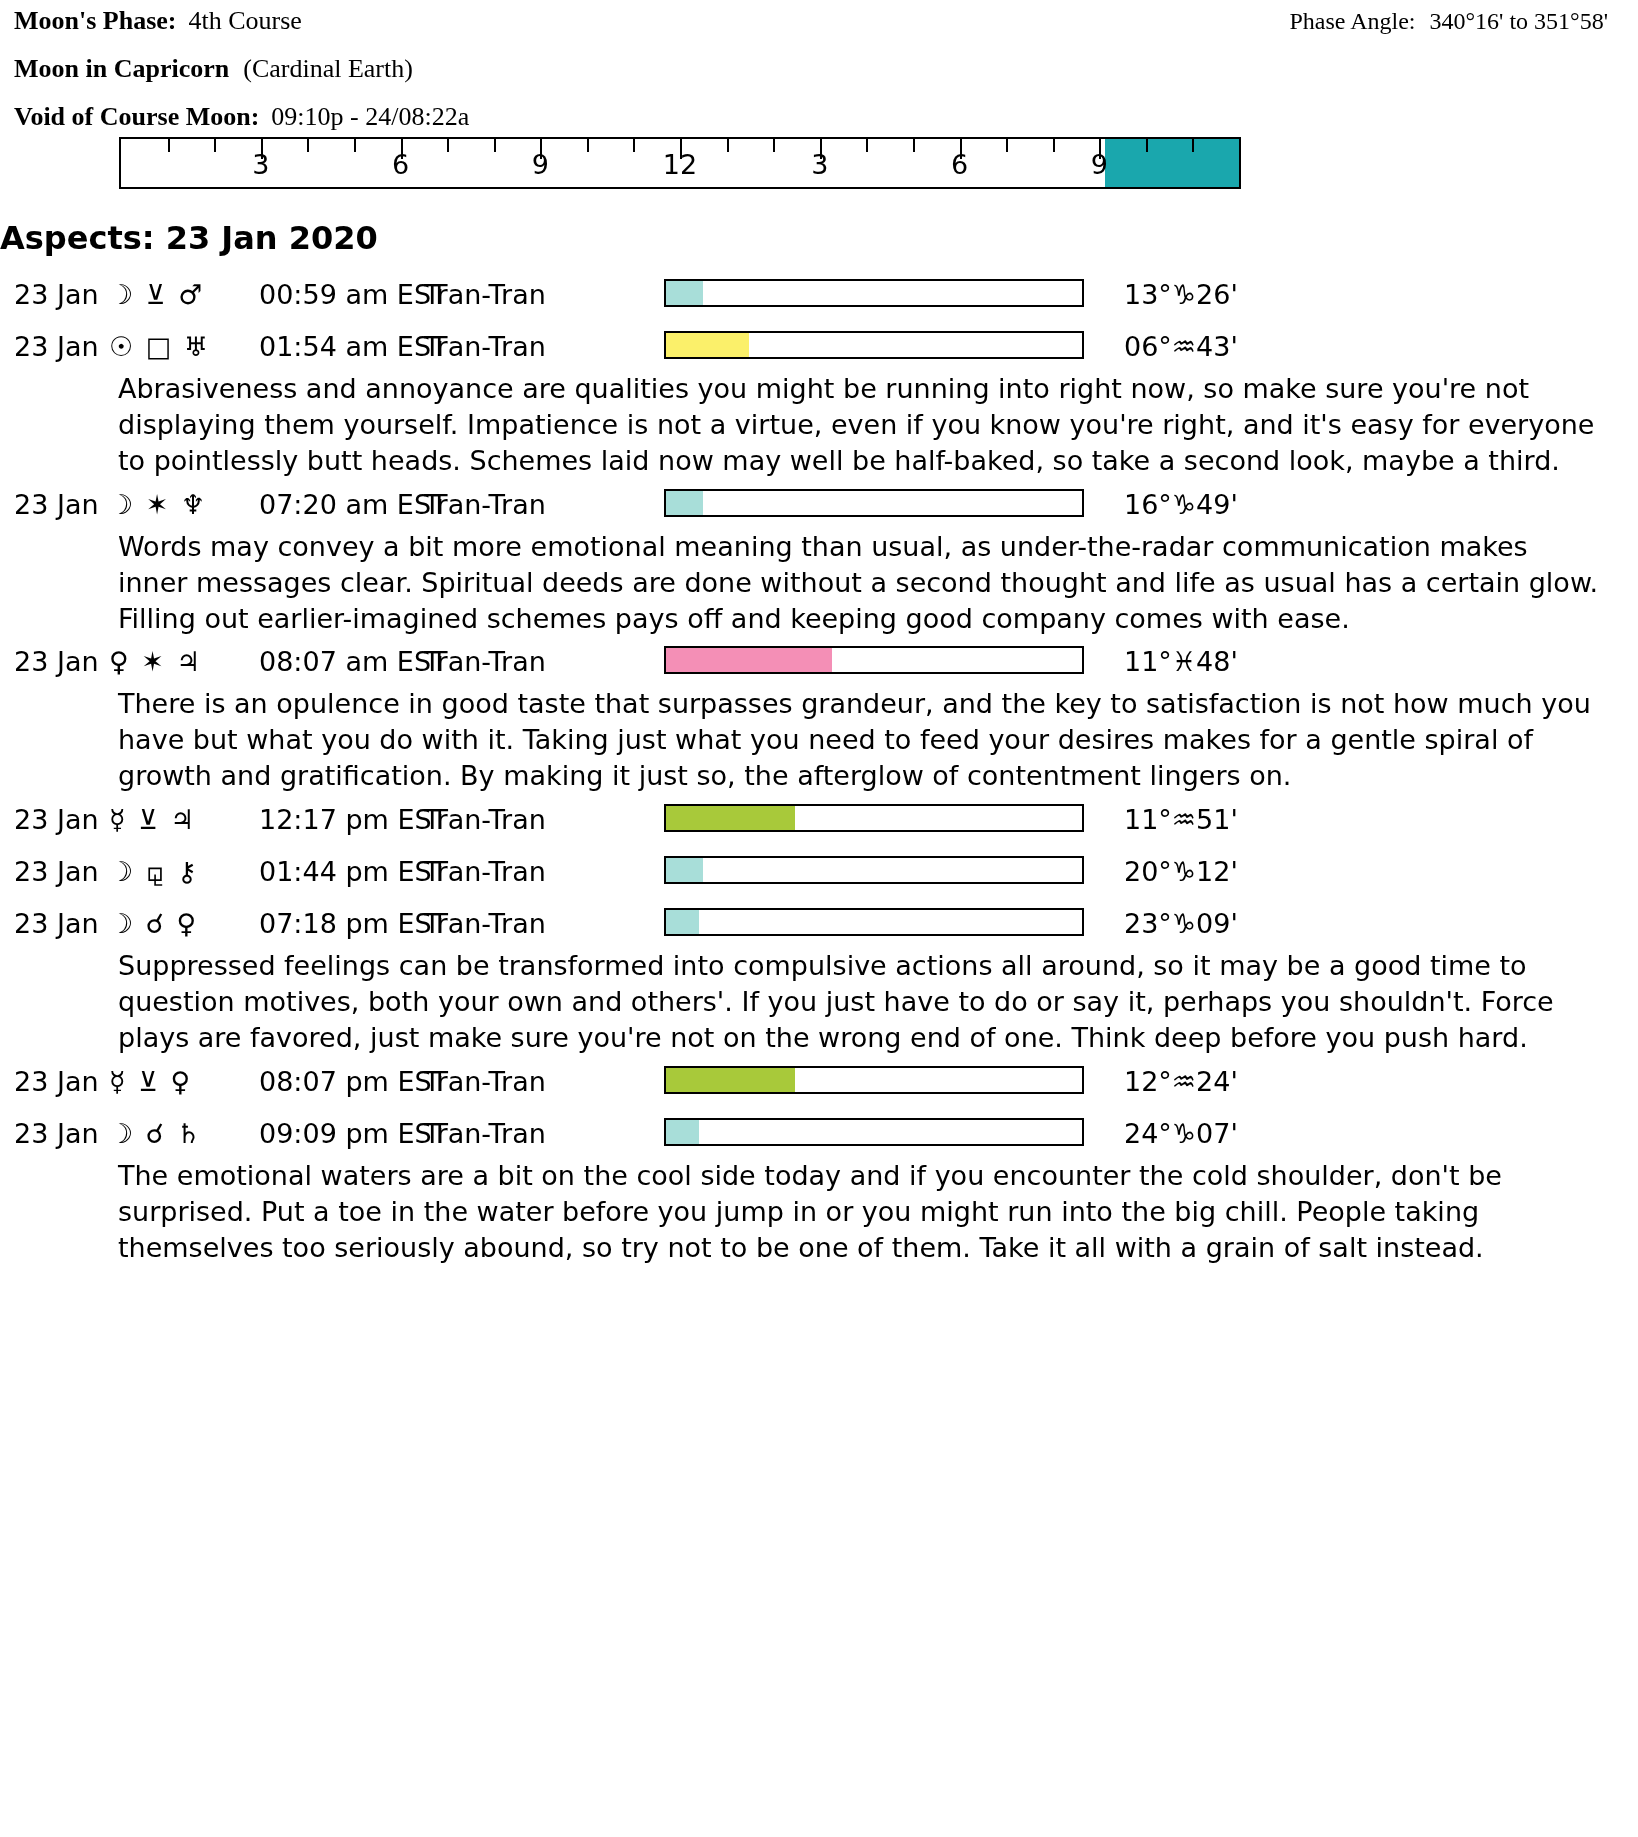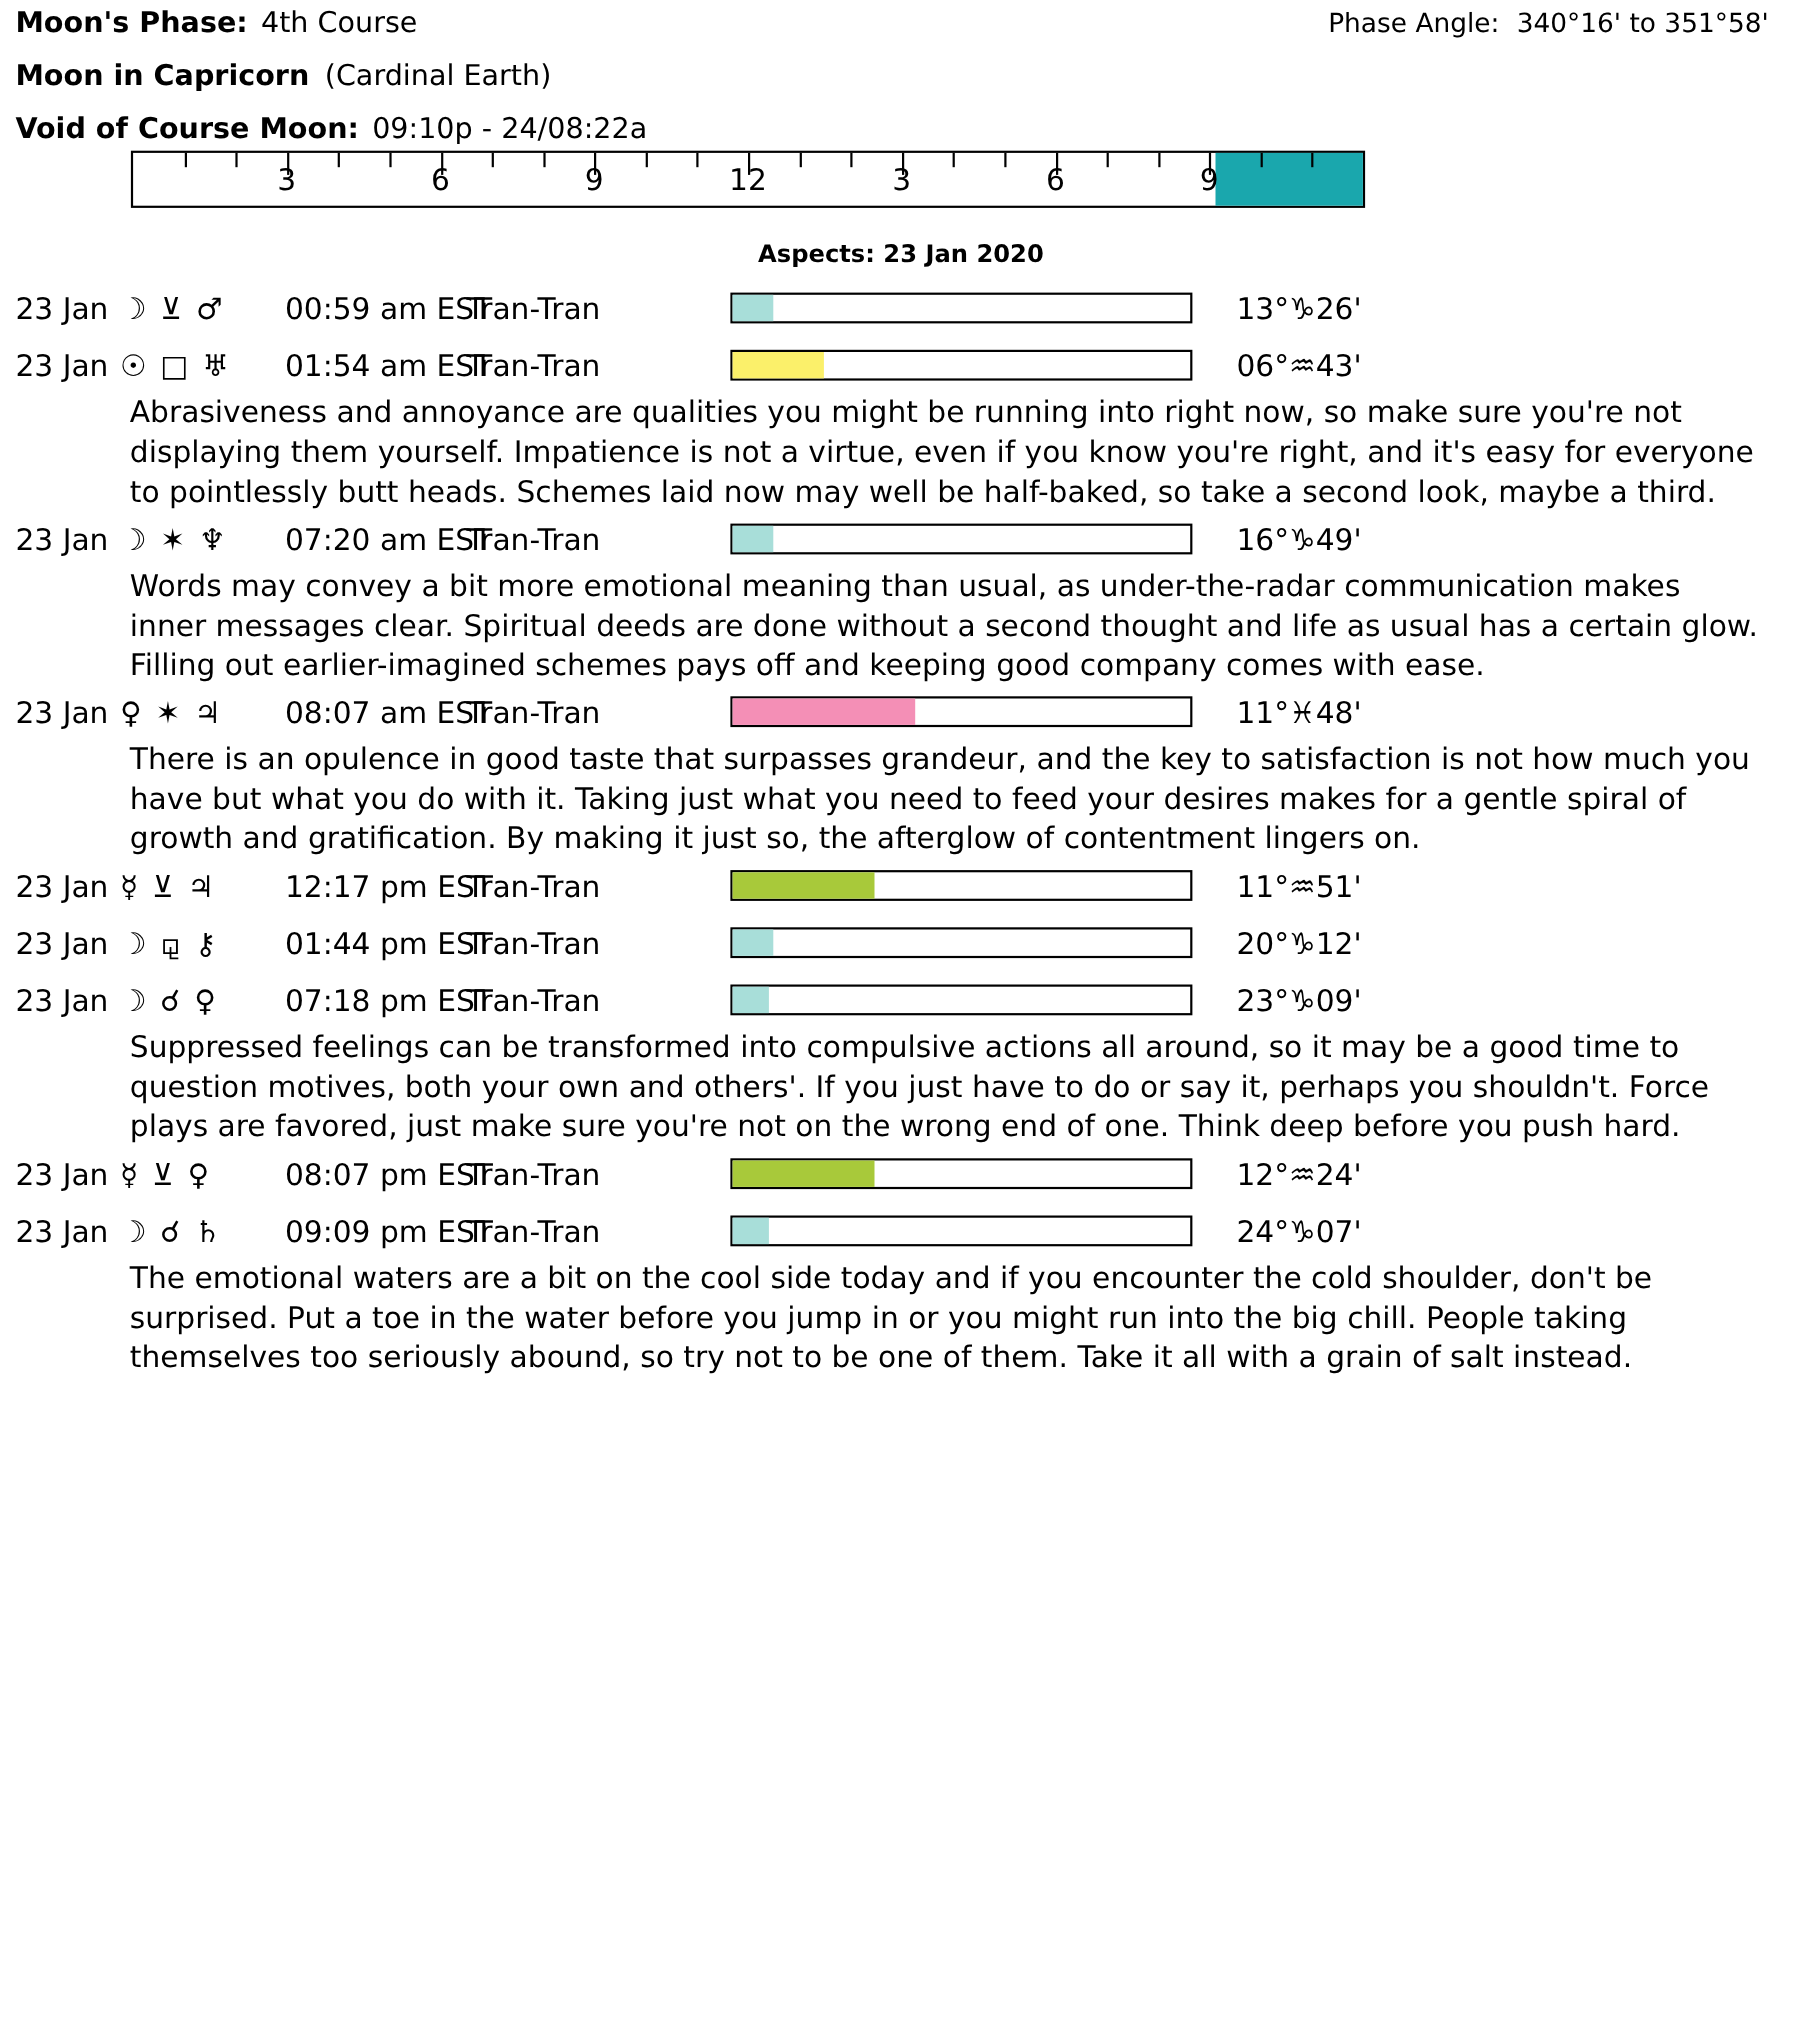--- a/index.html
+++ b/index.html
@@ -18,20 +18,21 @@
     box-sizing: border-box;
     position: relative;
   }
 
   
   .hdr-row {
     display: flex;
     align-items: baseline;
     padding: 0 14px;
     margin-bottom: 18px;
+    font-family: Liberation Serif, serif;
   }
   .hdr-label {
     font-size: 26px;
     font-weight: bold;
     white-space: nowrap;
   }
   .hdr-value {
     font-size: 26px;
     margin-left: 12px;
     white-space: nowrap;
@@ -81,22 +82,22 @@
   .voc-num {
     position: absolute;
     top: 12px;
     font-size: 27px;
     transform: translateX(-50%);
     line-height: 1;
   }
 
   
   .aspects-title {
-    text-align: center;
-    font-size: 22px;
+    text-align: left;
+    font-size: 32px;
     font-weight: bold;
     margin: 0 0 22px 0;
   }
   .aspect {
     margin-bottom: 10px;
   }
   .aspect-line {
     display: flex;
     font-size: 27px;
     padding: 0 14px;

